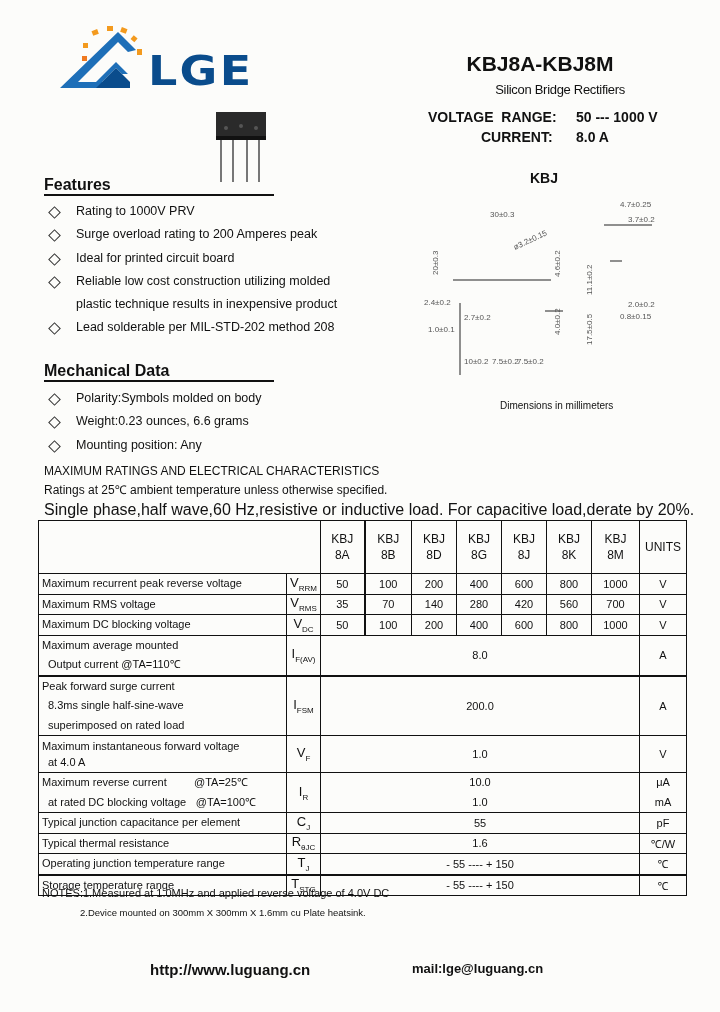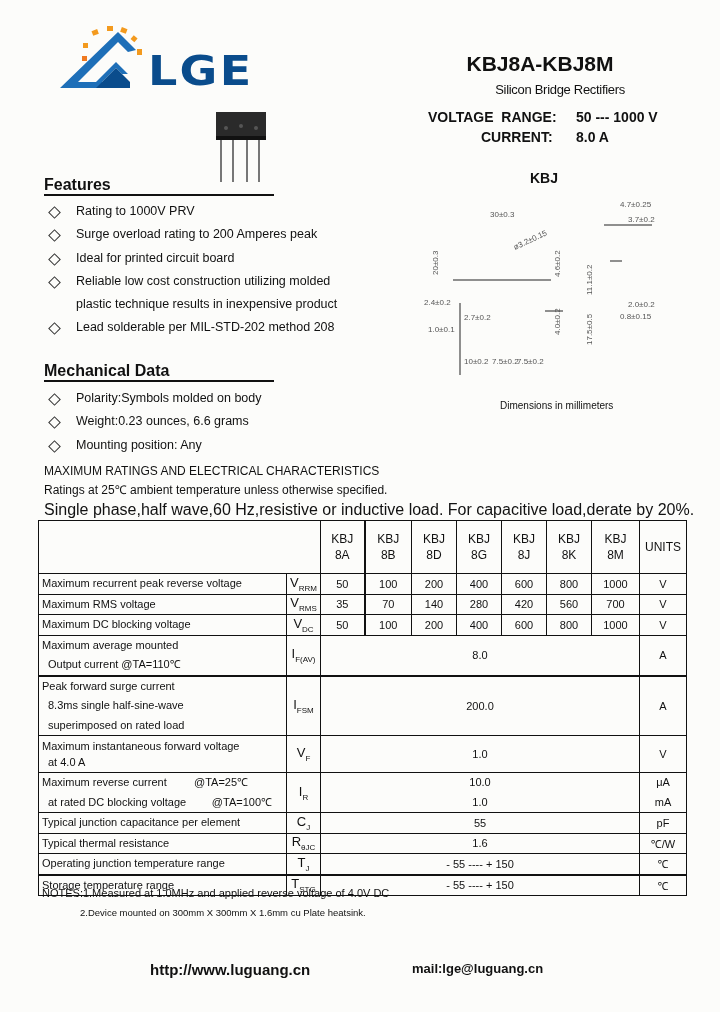--- a/index.html
+++ b/index.html
@@ -222,21 +222,21 @@
           <div>Maximum instantaneous forward voltage</div>
           <div style="padding-left:6px">at 4.0 A</div>
         </td>
     <td class="sym"><span>V</span><sub>F</sub></td>
     <td class="c" colspan="7">1.0</td>
     <td class="c">V</td>
   </tr>
   <tr>
     <td class="desc">
       <div><span>Maximum reverse current</span><span style="position:absolute;margin-left:0;left:205px"></span><span style="float:right;margin-right:36px">@TA=25℃</span></div>
-      <div style="padding-left:6px"><span>at rated DC blocking  voltage</span><span style="float:right;margin-right:12px">@TA=100℃</span></div>
+      <div style="padding-left:6px"><span>at rated DC blocking  voltage</span><span style="float:right;margin-right:28px">@TA=100℃</span></div>
     </td>
     <td class="sym"><span>I</span><sub>R</sub></td>
     <td class="c" colspan="7" style="line-height:19.5px">
           <div>10.0</div>
           <div>1.0</div>
         </td>
     <td class="c" style="line-height:19.5px">
           <div>μA</div>
           <div>mA</div>
         </td>

